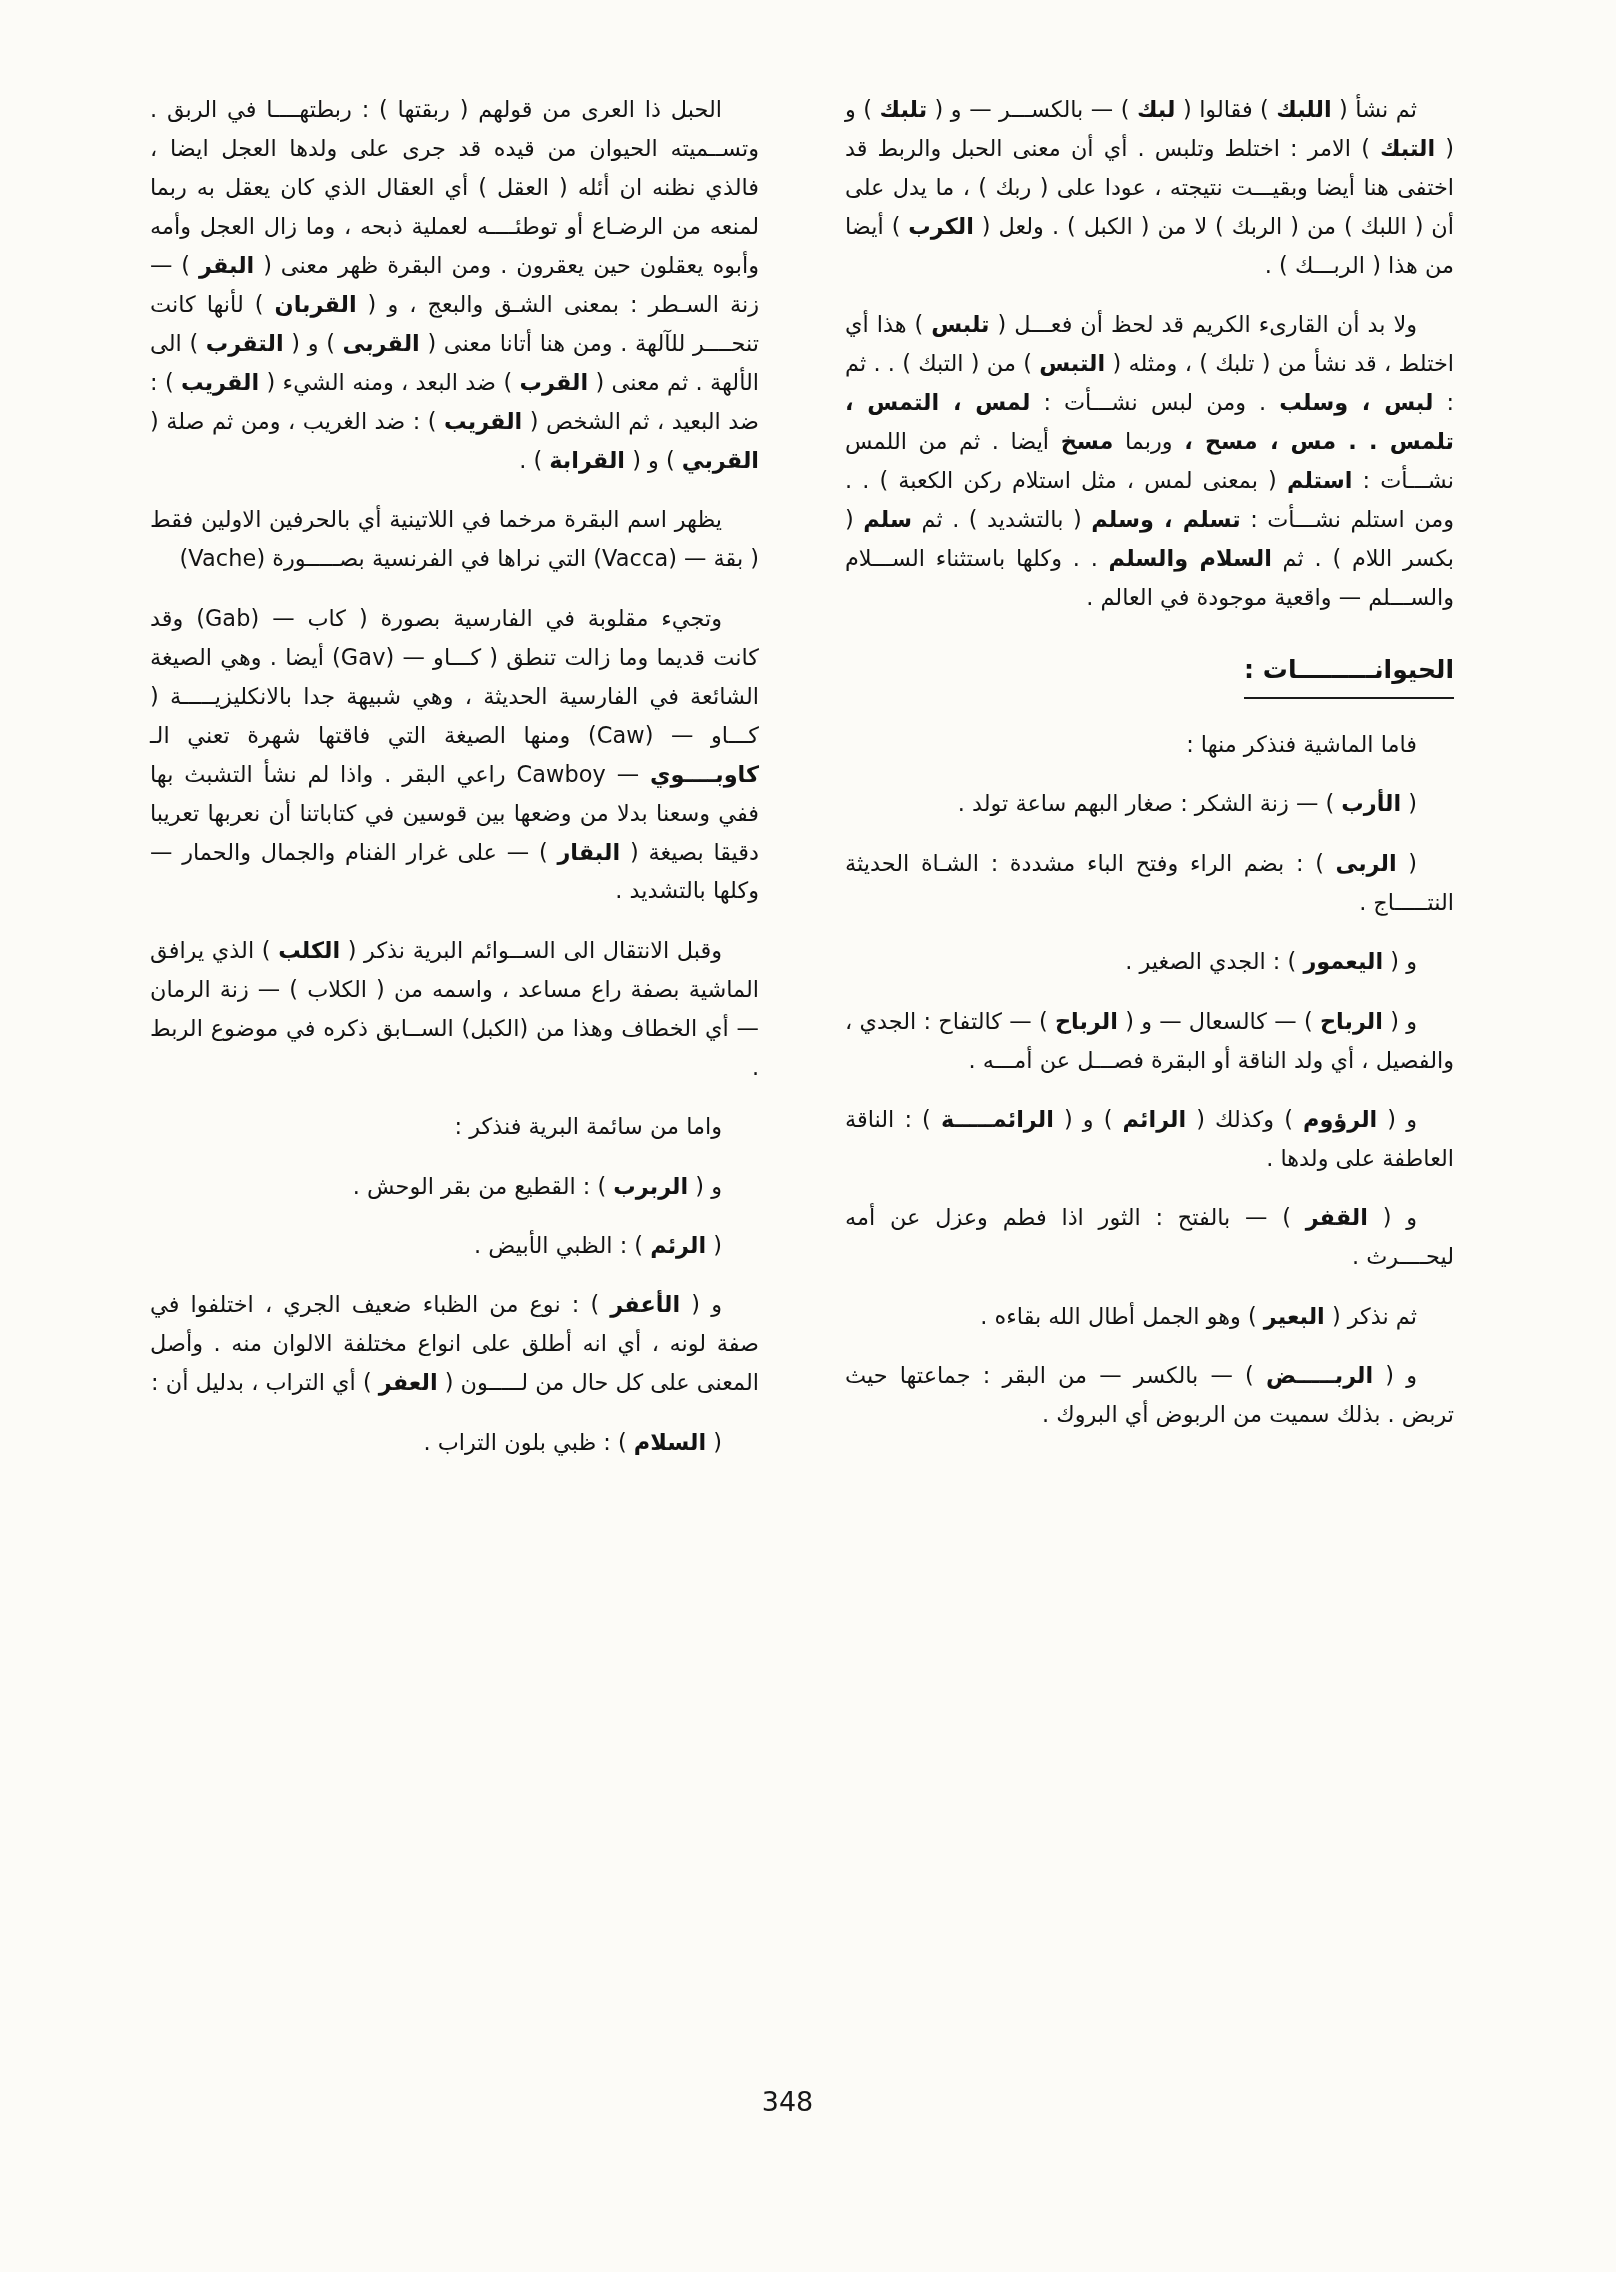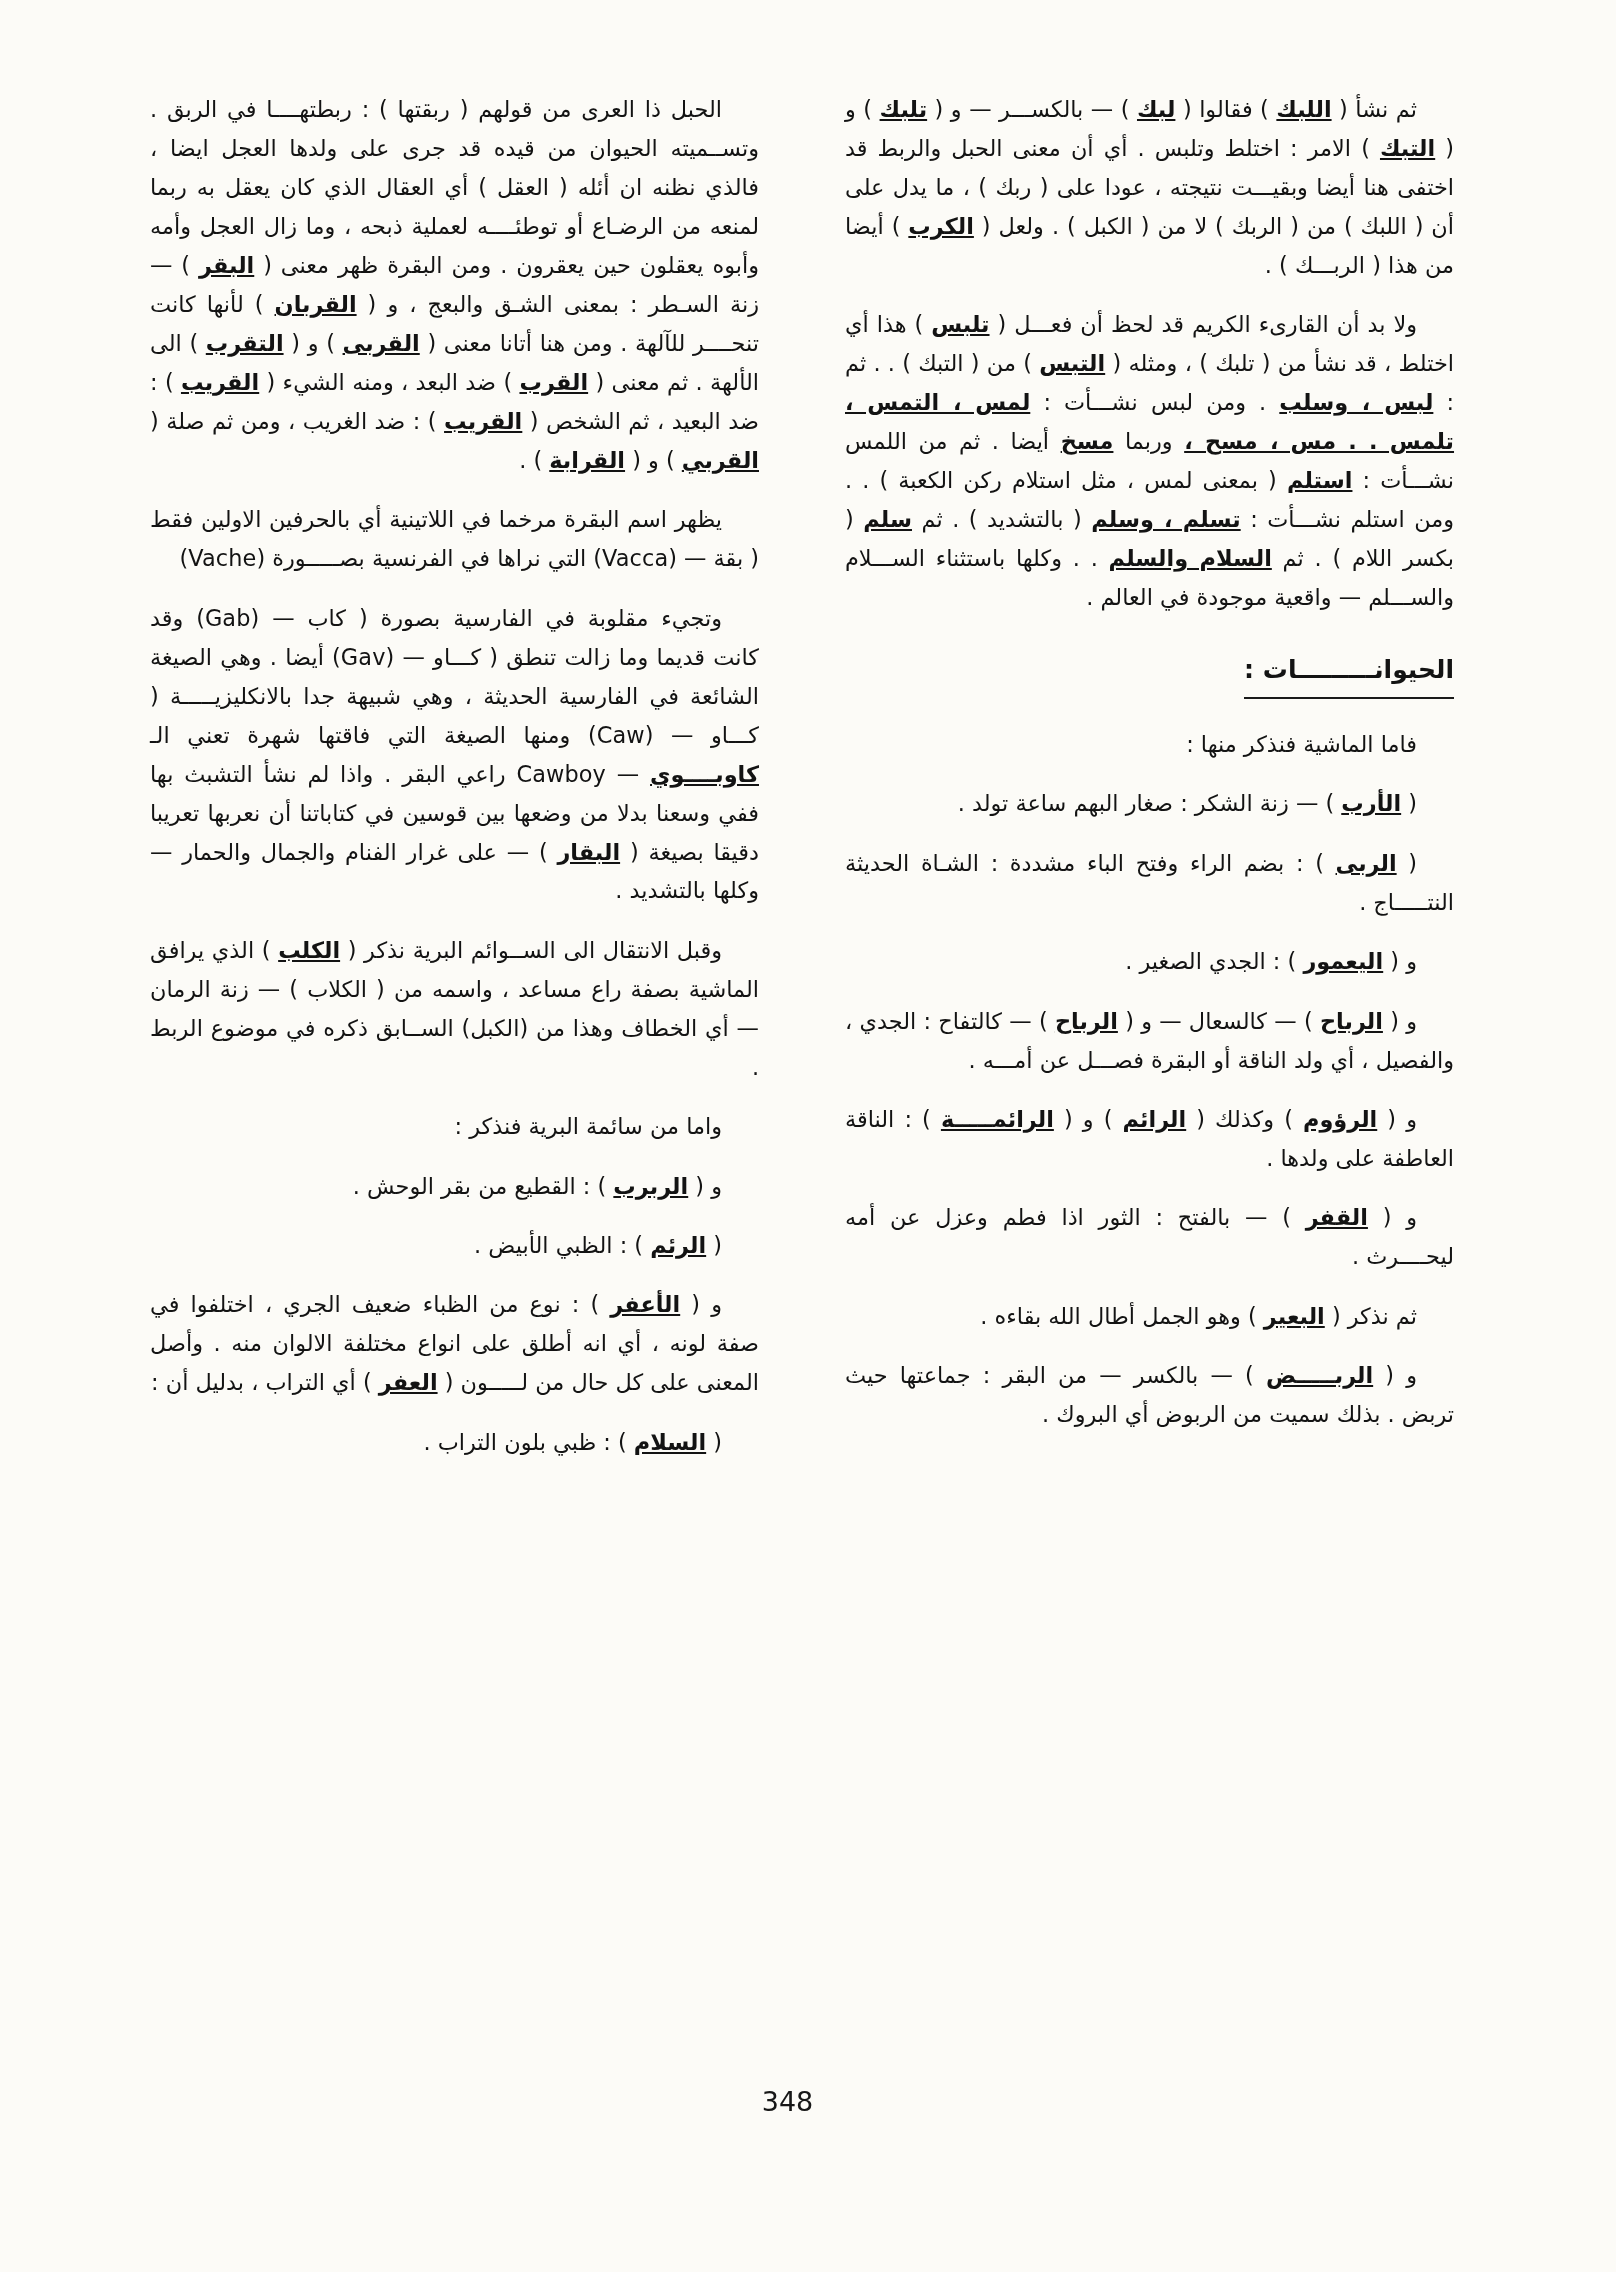--- a/index.html
+++ b/index.html
@@ -37,21 +37,20 @@
     font-size: 22.4px;
     line-height: 1.74;
     letter-spacing: 0.1px;
   }
   .para {
     margin: 0 0 20.4px 0;
     text-indent: 37px;
   }
   .para b {
     font-weight: bold;
-    text-decoration: underline;
   }
   .heading {
     font-size: 25px;
     font-weight: bold;
     margin: 31px 0 26px 0;
     text-indent: 0;
     text-decoration: underline;
   }
   .heading span {
     display: inline-block;

